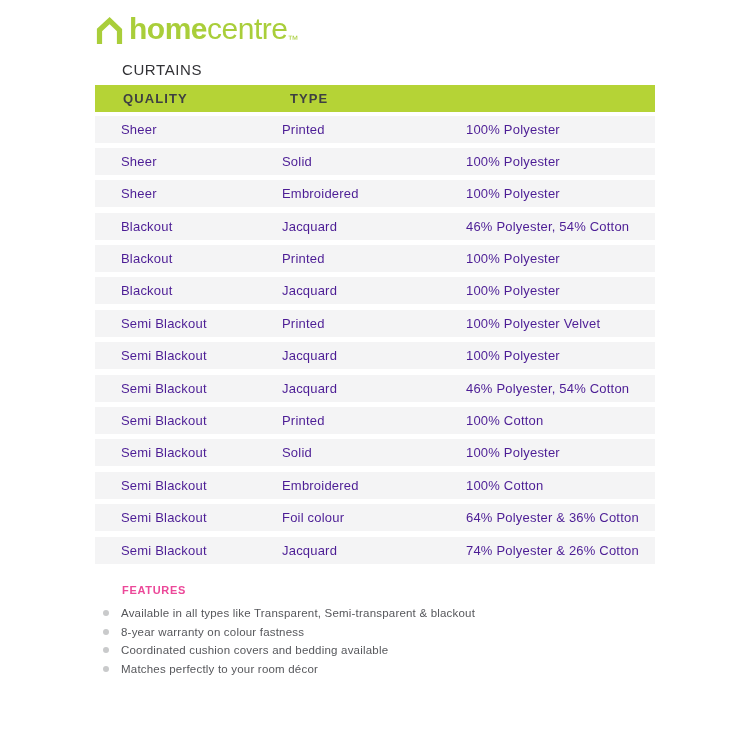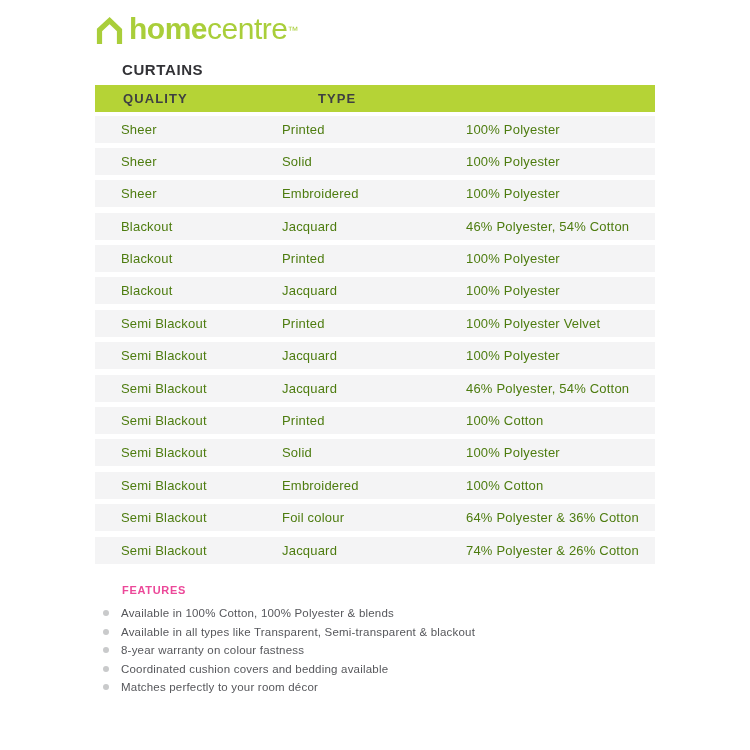--- a/index.html
+++ b/index.html
@@ -8,32 +8,32 @@
     width: 750px; height: 750px;
     font-family: "Liberation Sans", sans-serif;
     color: #56575b;
     overflow: hidden;
   }
   .page { position: relative; width: 750px; height: 750px; background: #fff; }
 
   
   .logo {
     position: absolute; left: 95px; top: 13px;
-    display: flex; align-items: center;
+    display: flex; align-items: flex-end;
   }
   .logo svg { display: block; margin-top: 4px; margin-right: 5px; }
   .logo-text { font-size: 30px; line-height: 32px; letter-spacing: -0.5px; }
   .logo-home { font-weight: 700; }
   .logo-centre { font-weight: 400; }
   .logo-tm { font-size: 11px; font-weight: 400; line-height: 11px; margin-top: 3px; }
 
   
   .page-title {
     position: absolute; left: 122px; top: 61px;
-    font-size: 15px; font-weight: 700; letter-spacing: 0.6px;
+    font-size: 15px; font-weight: 400; letter-spacing: 0.6px;
     color: #323236;
   }
 
   
   .spec-table { position: absolute; left: 95px; top: 85px; width: 560px; }
   .thead, .trow {
     display: grid;
     grid-template-columns: 161px 184px 1fr;
     align-items: center;
     padding-left: 26px;
@@ -44,21 +44,21 @@
     font-size: 13px; font-weight: 700; letter-spacing: 1.1px;
     color: #3e3f42;
   }
   .thead .c1 { text-indent: 2px; }
   .thead .c2 { text-indent: 8px; }
   .thead .c3 { text-indent: 7px; }
   .trow {
     background: #f4f4f5;
     margin-bottom: 5.4px;
     font-size: 13px; letter-spacing: 0.2px;
-    color: #4d7c0f;
+    color: #4c1d95;
   }
 
   
   .features { position: absolute; left: 95px; top: 584px; width: 560px; }
   .features-title {
     margin: 0 0 11px 27px;
     font-size: 11px; font-weight: 800; letter-spacing: 0.7px;
     color: #ec4899;
   }
   .features ul { list-style: none; margin: 0; padding: 0; }
@@ -88,21 +88,21 @@
     </span>
     <span class="logo-text" style="color:#a9ce3a;">
       <span class="logo-home">home</span><span class="logo-centre">centre</span>
     </span>
     <span class="logo-tm" style="color:#a9ce3a;">™</span>
   </div>
 
   <div class="page-title">CURTAINS</div>
 
   <div class="spec-table">
-    <div class="thead" style="background:#b5d336;gap:28px;">
+    <div class="thead" style="background:#b5d336;">
       <div class="c1">QUALITY</div>
       <div class="c2">TYPE</div>
     </div>
     <div>
         <div class="trow">
     <div>Sheer</div>
     <div>Printed</div>
     <div>100% Polyester</div>
   </div>
         <div class="trow">
@@ -171,24 +171,20 @@
     <div>74% Polyester &amp; 26% Cotton</div>
   </div>
       </div>
   </div>
 
   <div class="features">
     <h2 class="features-title">FEATURES</h2>
     <ul>
         <li>
     <span class="bullet-dot"></span>
-    <span>Available in 100% Cotton, 100% Polyester &amp; blends</span>
-  </li>
-        <li>
-    <span class="bullet-dot"></span>
     <span>Available in all types like Transparent, Semi-transparent &amp; blackout</span>
   </li>
         <li>
     <span class="bullet-dot"></span>
     <span>8-year warranty on colour fastness</span>
   </li>
         <li>
     <span class="bullet-dot"></span>
     <span>Coordinated cushion covers and bedding available</span>
   </li>

